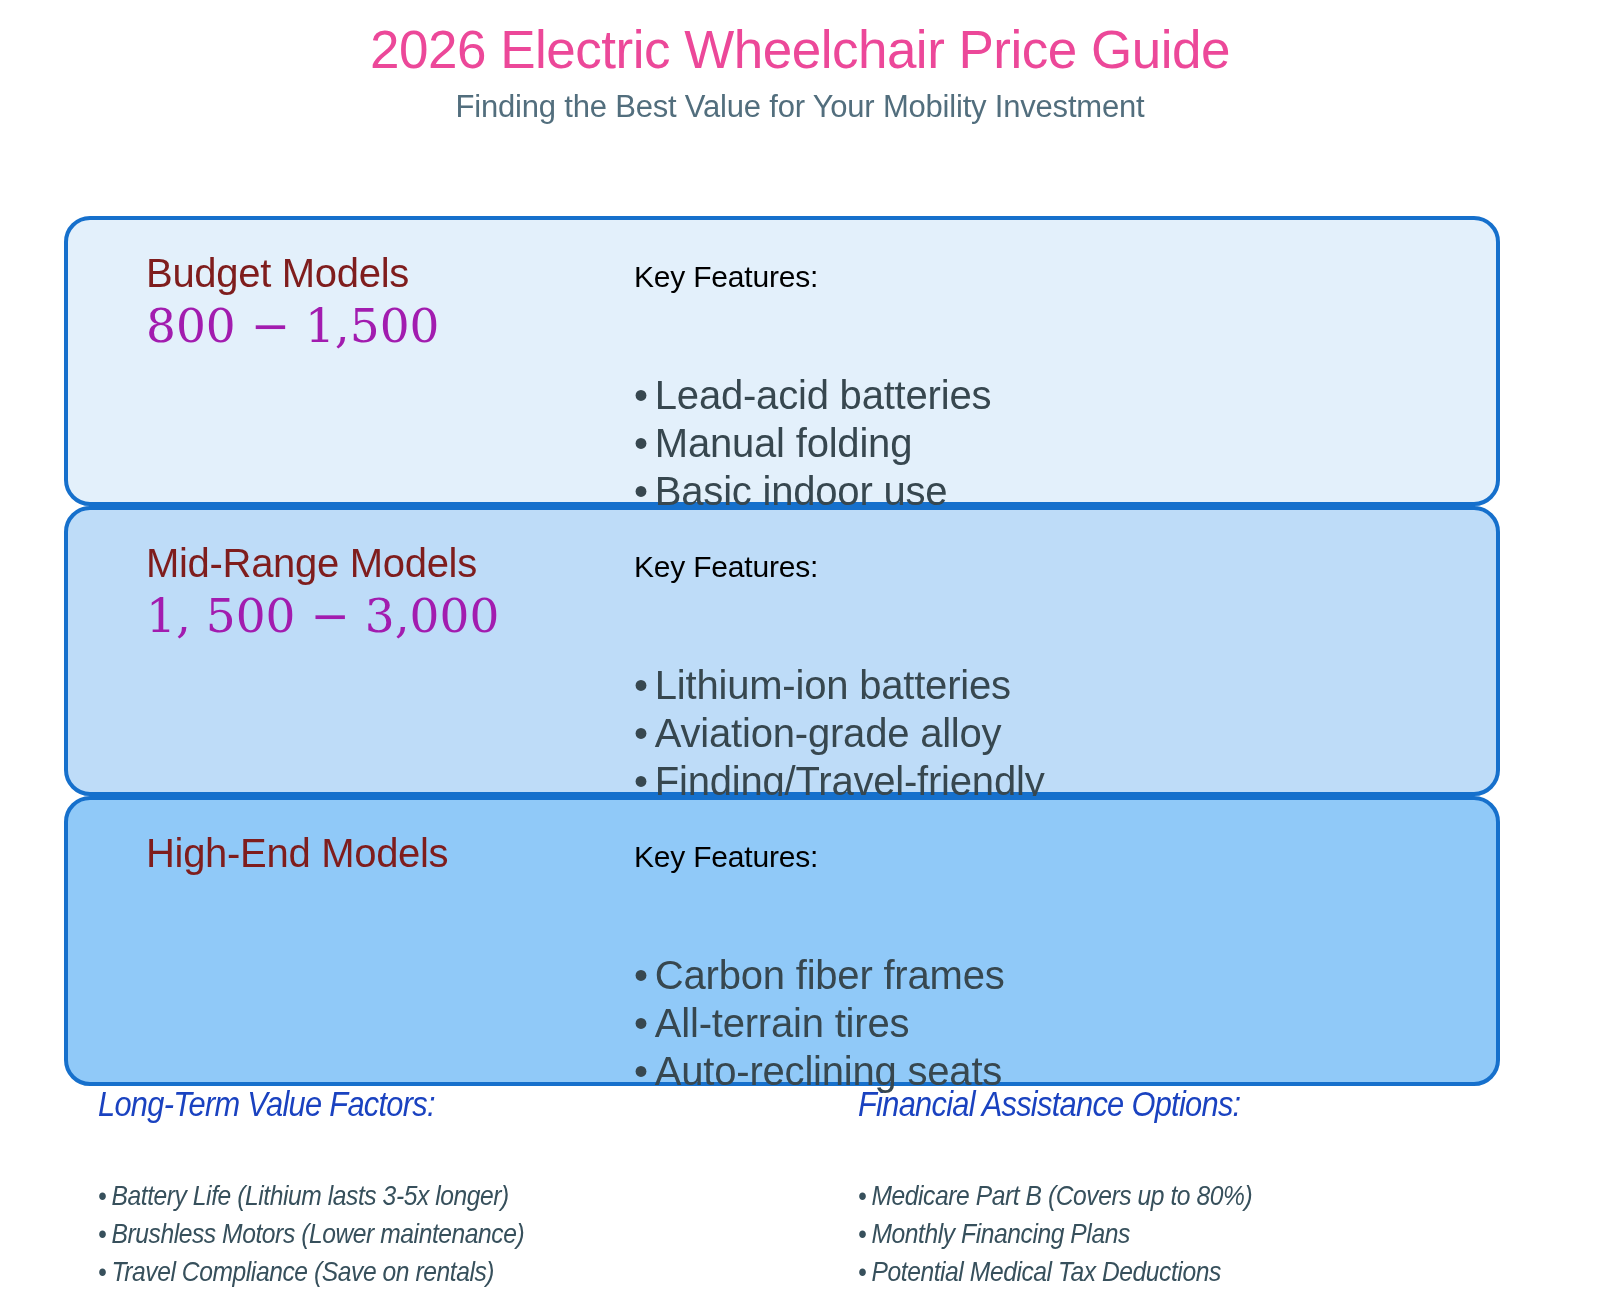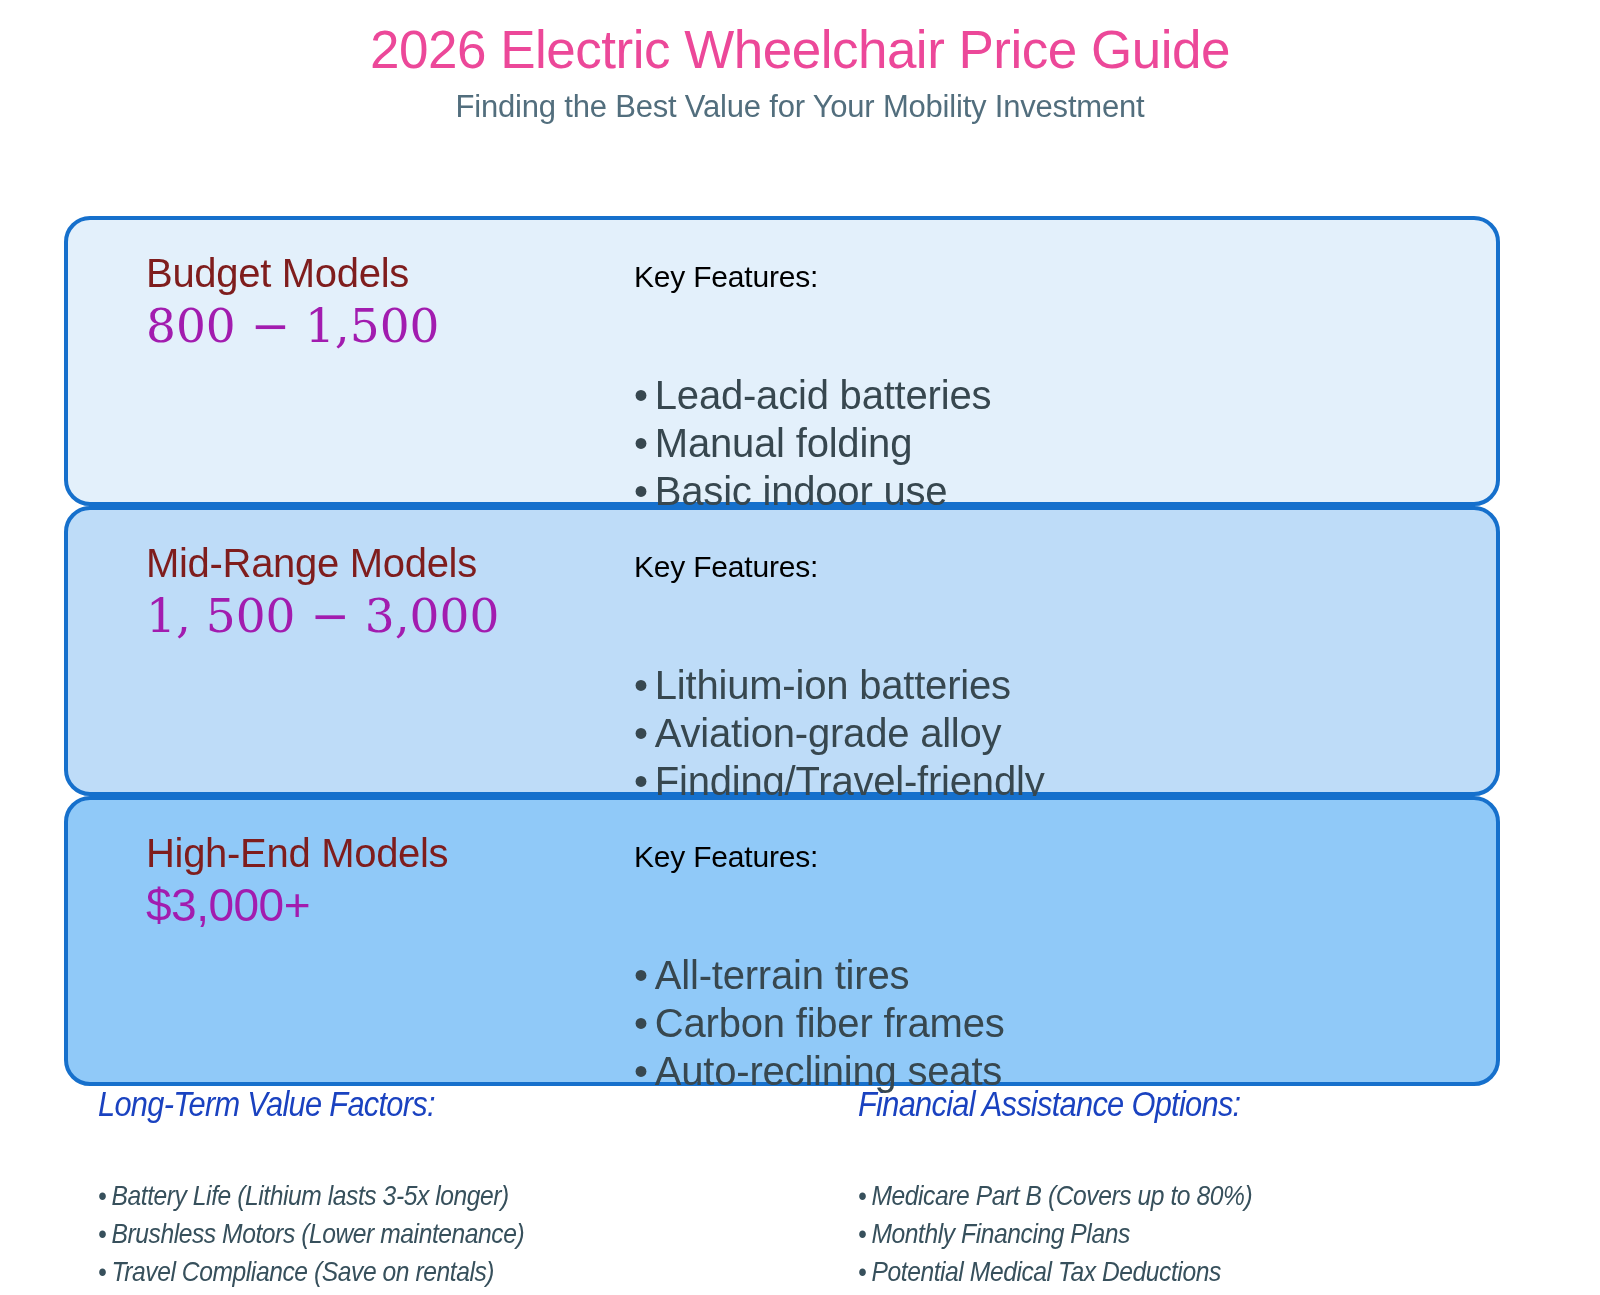--- a/index.html
+++ b/index.html
@@ -199,27 +199,26 @@
       <li><span class="bullet-glyph">•</span><span>Lithium-ion batteries</span></li>
       <li><span class="bullet-glyph">•</span><span>Aviation-grade alloy</span></li>
       <li><span class="bullet-glyph">•</span><span>Finding/Travel-friendly</span></li>
     </ul>
   </div>
 </div>
 
 <div id="tier-card-2" class="tier-card">
   <div class="tier-left">
     <div class="tier-name">High-End Models</div>
-    <div class="tier-price plain">$3,000+</div>
   </div>
   <div class="tier-right">
     <div class="features-heading">Key Features:</div>
     <ul class="features-list">
+      <li><span class="bullet-glyph">•</span><span>Carbon fiber frames</span></li>
       <li><span class="bullet-glyph">•</span><span>All-terrain tires</span></li>
-      <li><span class="bullet-glyph">•</span><span>Carbon fiber frames</span></li>
       <li><span class="bullet-glyph">•</span><span>Auto-reclining seats</span></li>
     </ul>
   </div>
 </div>
 
 <div id="footer-col-0" class="footer-col">
   <div class="footer-heading">Long-Term Value Factors:</div>
   <ul class="footer-list">
     <li><span class="bullet-glyph">•</span><span>Battery Life (Lithium lasts 3-5x longer)</span></li>
     <li><span class="bullet-glyph">•</span><span>Brushless Motors (Lower maintenance)</span></li>

